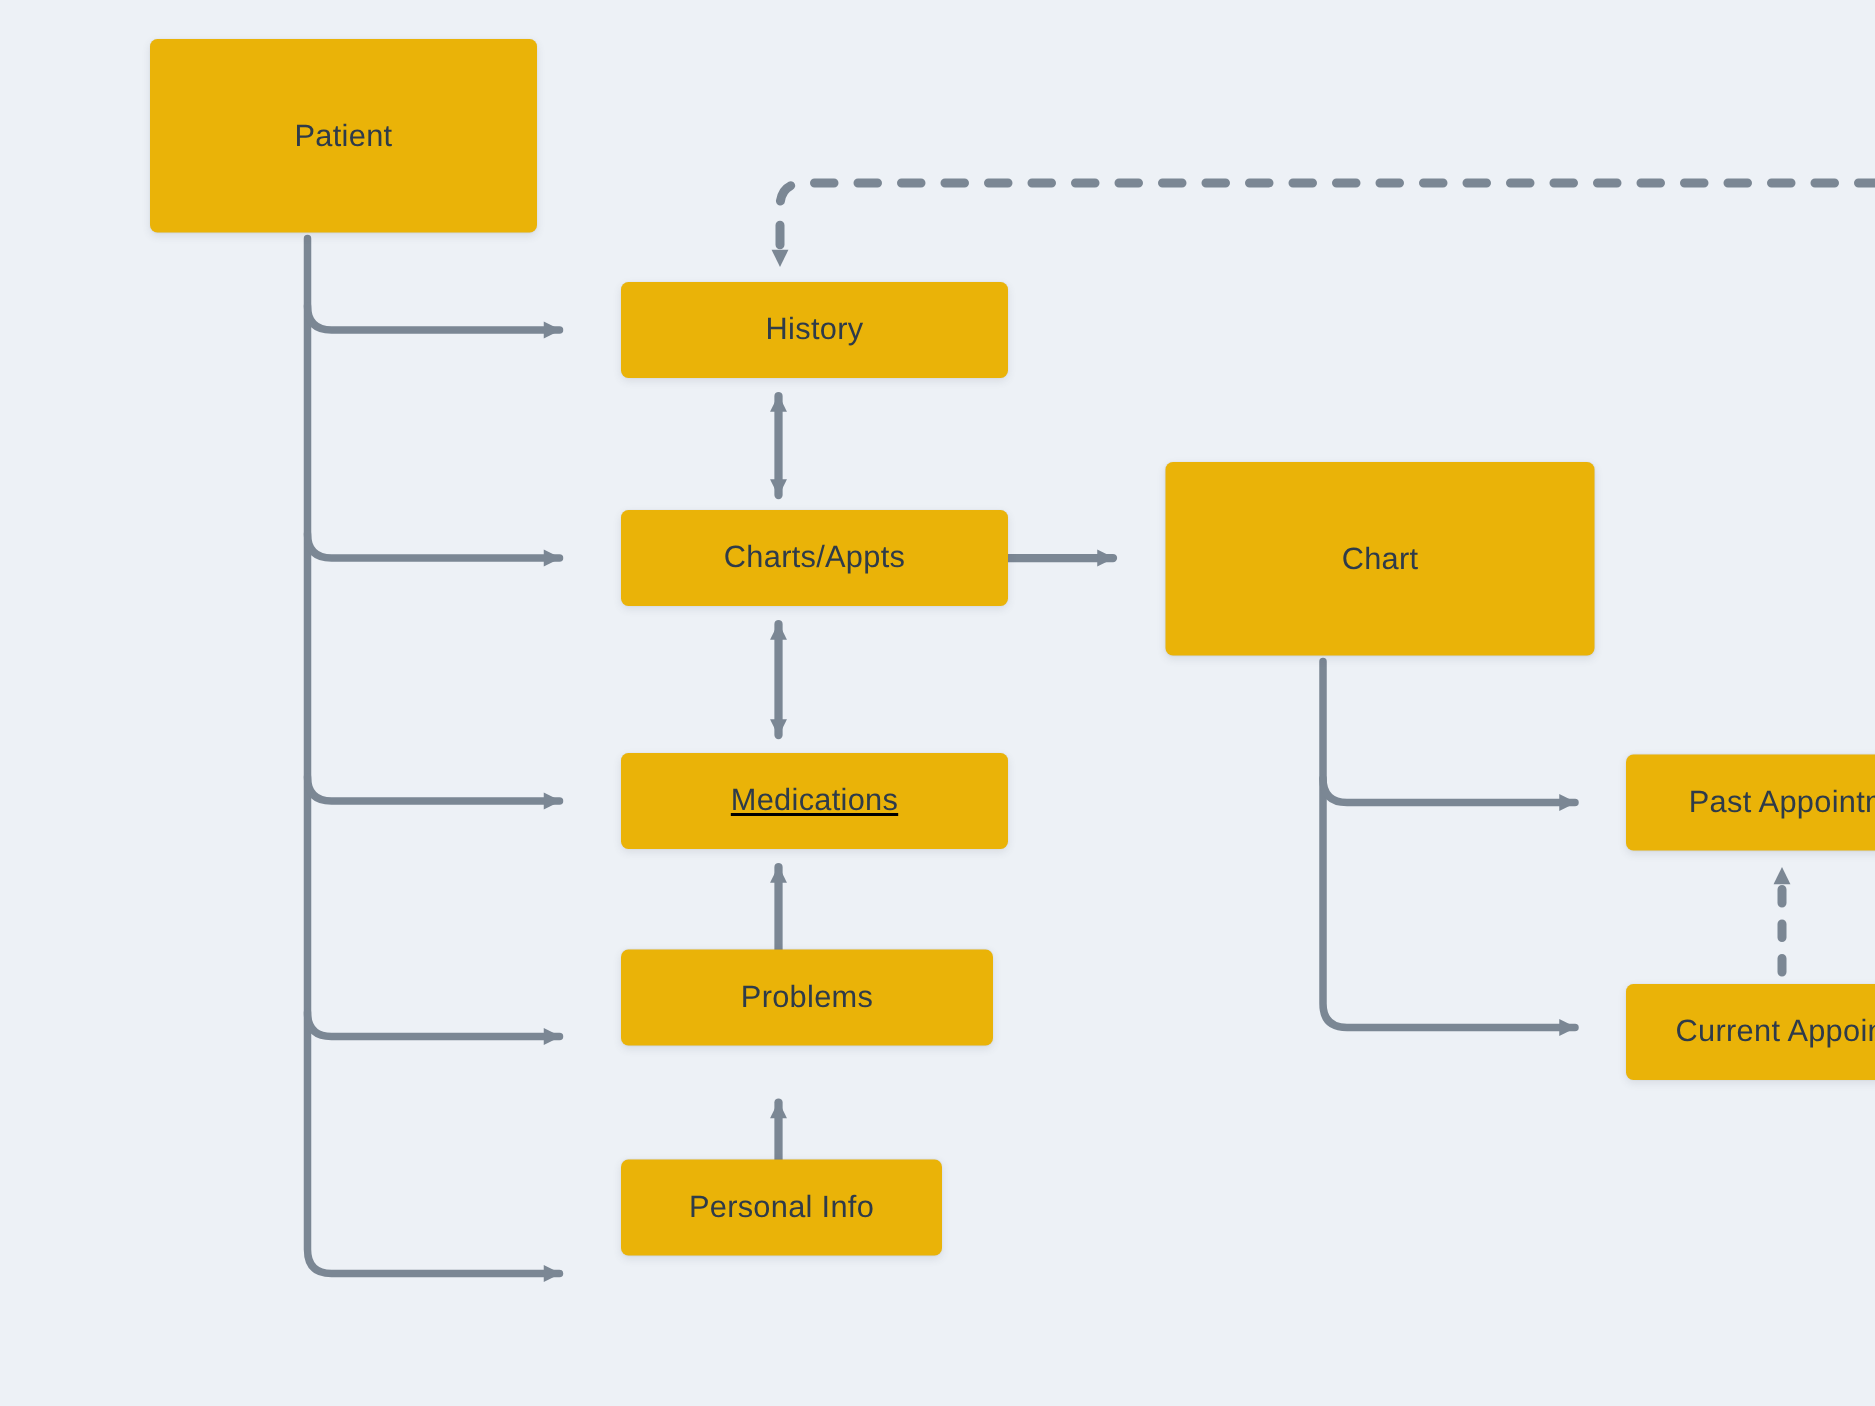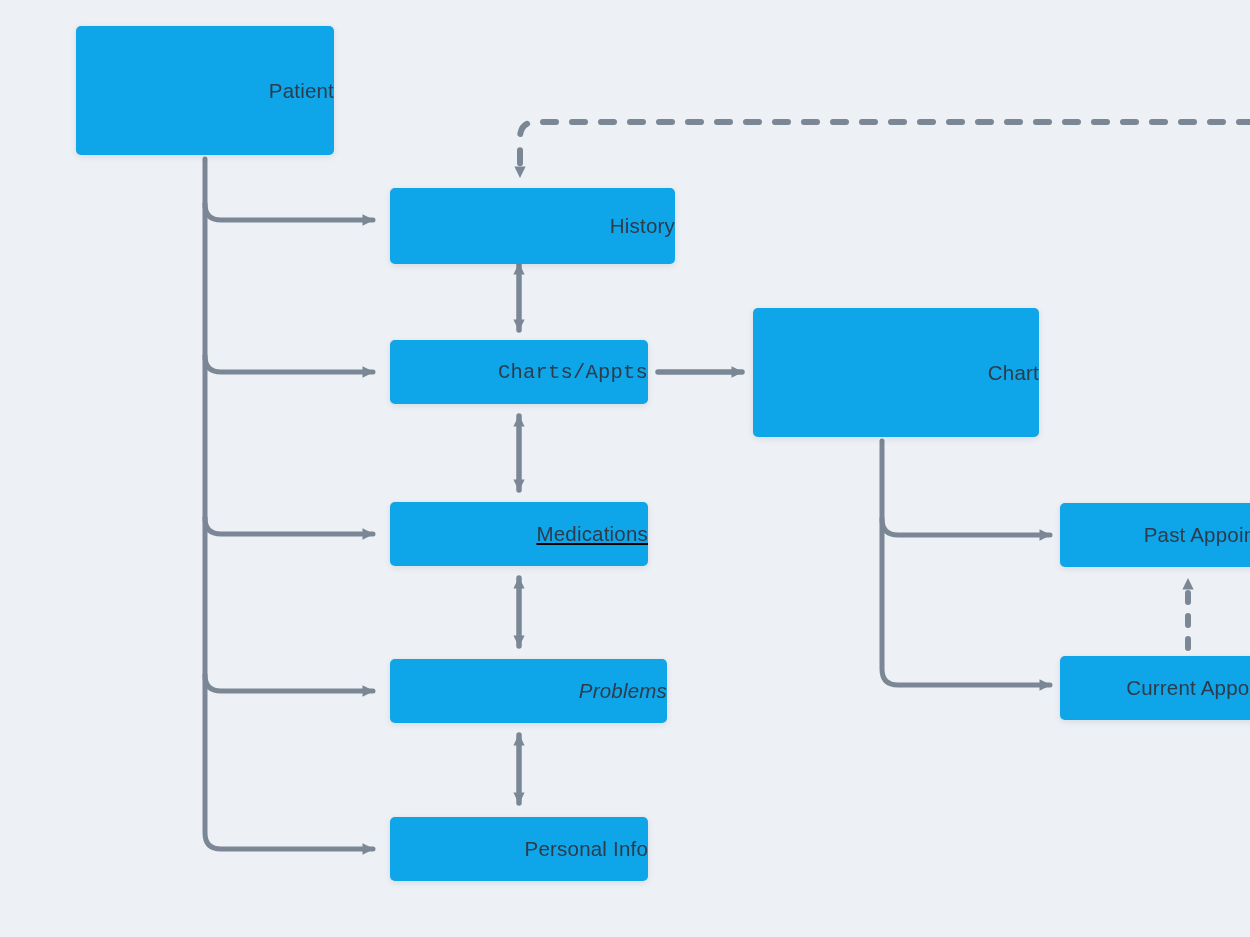--- a/index.html
+++ b/index.html
@@ -20,41 +20,42 @@
     width: 1250px;
     height: 937px;
   }
   #connector-layer {
     position: absolute;
     left: 0;
     top: 0;
   }
   .node {
     position: absolute;
-    background: #0ea5e9;
+    background: #eab308;
     border-radius: 5px;
     box-shadow: 0 2px 6px rgba(62, 75, 92, 0.12), 0 0 1px rgba(62, 75, 92, 0.10);
     display: flex;
     align-items: center;
-    justify-content: flex-end;
+    justify-content: center;
+    margin-left: 24px;
   }
   .node .label {
     font-size: 20.5px;
     font-weight: 500;
     letter-spacing: 0.2px;
     color: #2e3b4a;
     white-space: nowrap;
   }
   
   #node-patient            { left: 76px;   top: 26px;  width: 258px; height: 129px; }
-  #node-history            { left: 390px;  top: 188px; width: 258px; height: 76px; padding-left: 27px; }
-  #node-charts-appts       { left: 390px;  top: 340px; width: 258px; height: 64px; font-family: Liberation Mono, monospace; }
+  #node-history            { left: 390px;  top: 188px; width: 258px; height: 64px; }
+  #node-charts-appts       { left: 390px;  top: 340px; width: 258px; height: 64px; }
   #node-medications        { left: 390px;  top: 502px; width: 258px; height: 64px; text-decoration: underline; }
-  #node-problems           { left: 390px;  top: 659px; width: 277px; height: 64px; font-style: italic; }
-  #node-personal-info      { left: 390px;  top: 817px; width: 258px; height: 64px; }
+  #node-problems           { left: 390px;  top: 633px; width: 248px; height: 64px; }
+  #node-personal-info      { left: 390px;  top: 773px; width: 214px; height: 64px; }
   #node-chart              { left: 753px;  top: 308px; width: 286px; height: 129px; }
   #node-past-appointments  { left: 1060px; top: 503px; width: 258px; height: 64px; }
   #node-current-appointment{ left: 1060px; top: 656px; width: 258px; height: 64px; }
 </style>
 </head>
 <body>
 
 <div id="canvas">
 
   <svg id="connector-layer" width="1250" height="937" viewBox="0 0 1250 937" fill="none">

